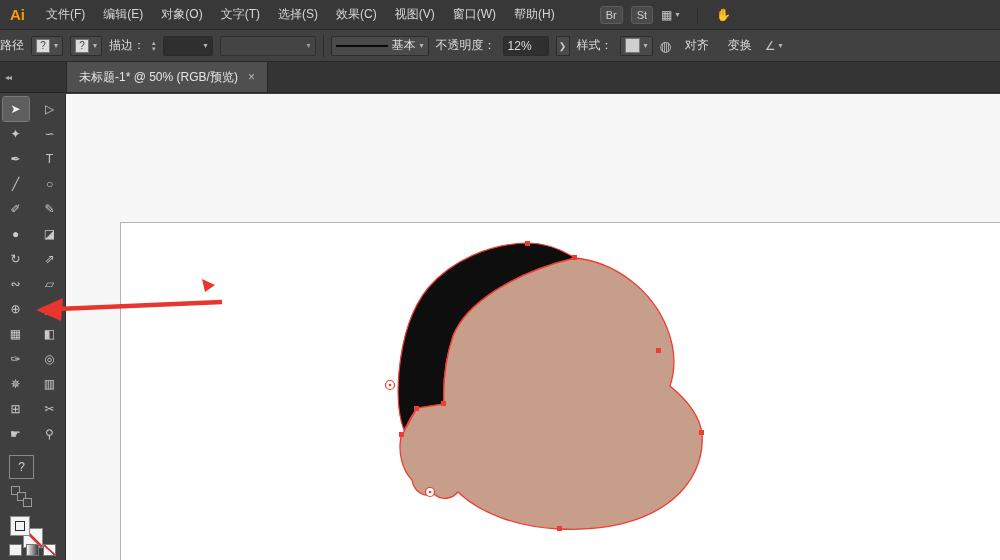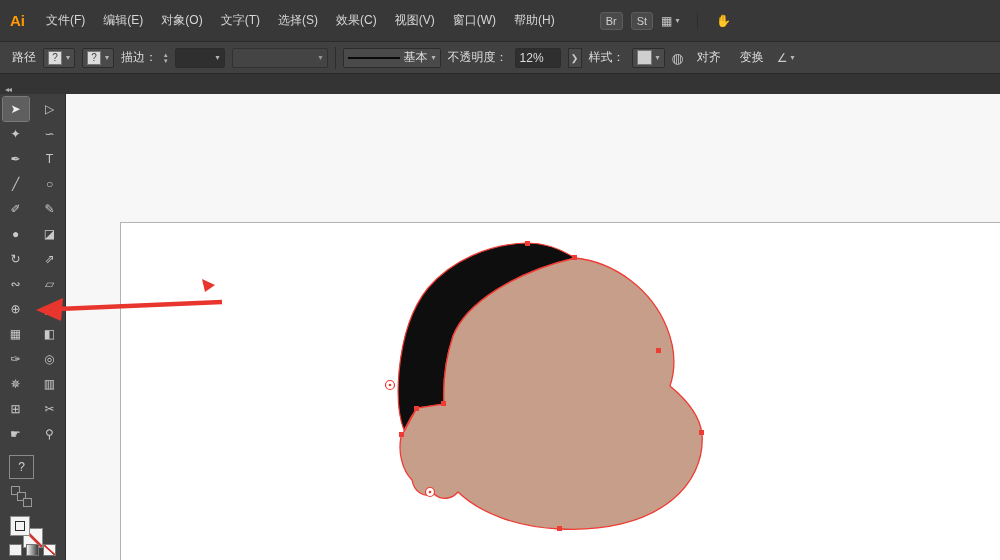--- a/index.html
+++ b/index.html
@@ -1,35 +1,35 @@
 <!DOCTYPE html>
 <html style="--sel-color: #ee3b33; --face-fill: #c79e8a; --hair-fill: #0e0e0e; --arrow-color: #e8352e; --logo-color: #ff9a00;"><head>
 <meta charset="utf-8">
 <style>
   * { box-sizing: border-box; margin: 0; padding: 0; }
   html,body { width:1000px; height:560px; overflow:hidden; }
   body { position:relative; background:#3f3f3f; font-family:"Liberation Sans", sans-serif;
          -webkit-font-smoothing:antialiased; }
 
   
-  .menubar { height:42px; background:#383838; border-bottom:1px solid #2a2a2a;
+  .menubar { height:30px; background:#383838; border-bottom:1px solid #2a2a2a;
              display:flex; align-items:center; color:#d6d6d6; font-size:12px; }
   .logo { color:var(--logo-color,#ff9a00); font-weight:bold; font-size:15px; padding:0 12px 0 10px; }
   .menu-item { padding:0 9px; height:100%; display:flex; align-items:center; cursor:default;text-align:center; }
   .mb-badges { display:flex; align-items:center; margin-left:28px; gap:8px;padding-left:8px; }
   .badge { background:#4a4a4a; border:1px solid #5c5c5c; border-radius:3px; padding:2px 5px;
            font-size:11px; color:#d0d0d0; }
   .mb-icon { color:#c9c9c9; font-size:12px; display:flex; align-items:center; gap:3px; }
   .mb-sep { width:1px; height:16px; background:#2d2d2d; margin:0 10px; }
   .chev { font-size:8px; color:#b5b5b5; }
 
   
   .controlbar { height:32px; background:#414141; border-bottom:1px solid #292929;
                 display:flex; align-items:center; color:#dcdcdc; font-size:12px;
-                gap:7px; padding:0 12px; }
+                gap:7px; padding:0 0; }
   .cb-label { white-space:nowrap; }
   .combo { display:flex; align-items:center; gap:4px; background:#4a4a4a;
            border:1px solid #2c2c2c; border-radius:2px; height:20px; padding:0 4px; }
   .qswatch { width:14px; height:14px; background:#dcdcdc; color:#444; font-size:10px;
              display:flex; align-items:center; justify-content:center; border:1px solid #777; }
   .stepper { display:flex; flex-direction:column; justify-content:center; line-height:6px; }
   .stepper .chev { font-size:7px; }
   .field { background:#2f2f2f; min-width:46px; justify-content:space-between; }
   .field.empty { min-width:50px; }
   .wide { min-width:96px; justify-content:flex-end; background:#464646; opacity:.75; }
@@ -171,20 +171,24 @@
   <span class="cb-label cb-btn">对齐</span>
   <span class="cb-label cb-btn">变换</span>
   <span class="mb-icon">
     <span>∠</span>
     <span class="chev">▾</span>
   </span>
 </div>
 
 <div class="tabstrip">
   <div class="collapse-zone">◂◂</div>
+  <div class="doc-tab">
+    <span>未标题-1* @ 50% (RGB/预览)</span>
+    <span class="tab-close">×</span>
+  </div>
 </div>
 
 <div class="app-body">
 
   <div class="toolpanel">
     <div class="tool-grid">
         <div class="tool active">➤</div>
         <div class="tool">▷</div>
         <div class="tool">✦</div>
         <div class="tool">∽</div>

